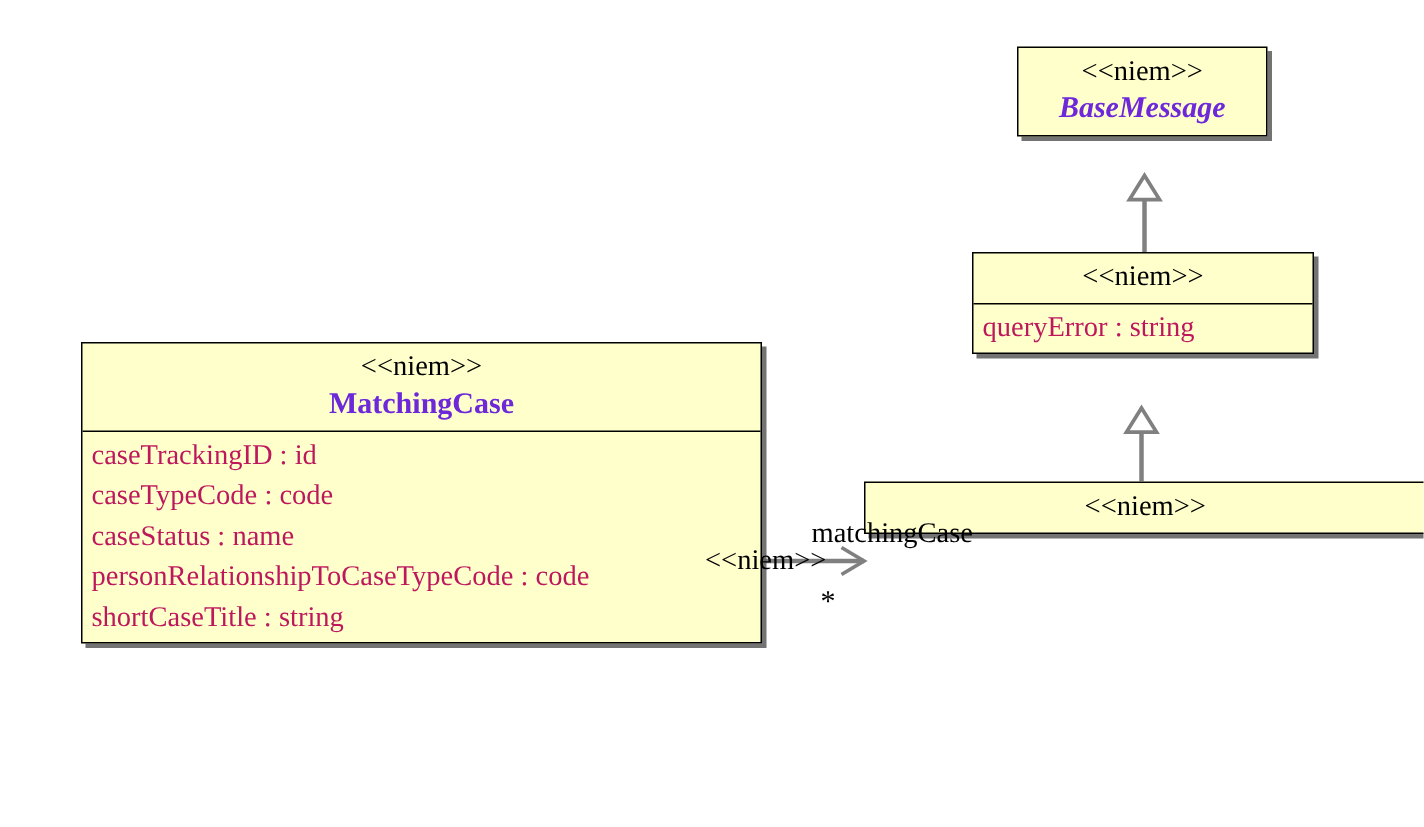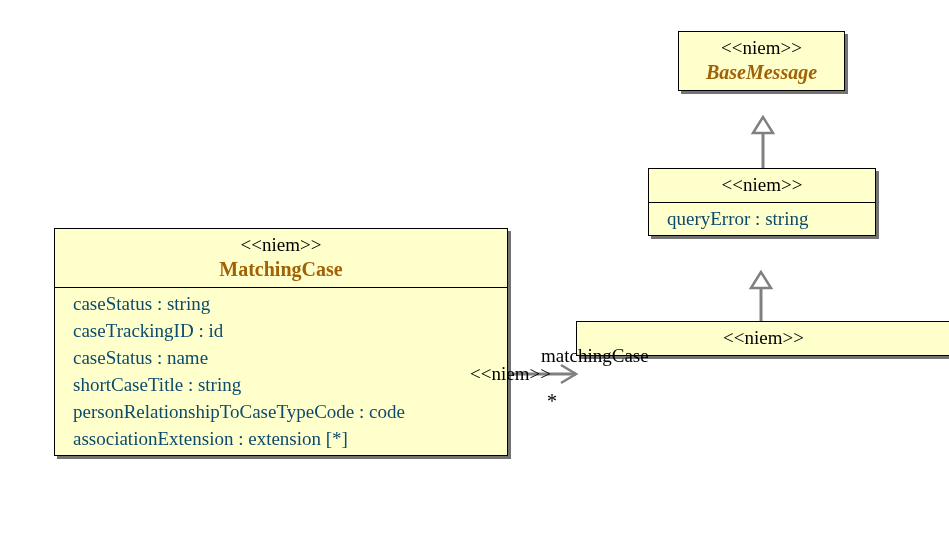--- a/index.html
+++ b/index.html
@@ -34,36 +34,36 @@
     font-size: 19px;
     line-height: 24px;
     color: #000000;
     white-space: nowrap;
   }
   .classname {
     display: block;
     font-size: 20px;
     line-height: 25px;
     font-weight: bold;
-    color: #a16207;
+    color: #6d28d9;
     white-space: nowrap;
   }
   .classname.abstract {
     font-style: italic;
   }
   .uml-attrs {
     border-top: 1px solid #000000;
     padding: 2px 0 3px 0;
   }
   .attr {
     display: block;
     font-size: 19px;
     line-height: 27px;
-    color: #0c4a6e;
-    padding-left: 18px;
+    color: #be185d;
+    padding-left: 6px;
     white-space: nowrap;
   }
 
   
   .edge-layer {
     position: absolute;
     left: 0;
     top: 0;
     width: 949px;
     height: 551px;
@@ -126,26 +126,25 @@
       <span class="stereotype">&lt;&lt;niem&gt;&gt;</span>
     </div>
   </div>
 
   <div class="uml-class" style="left:44px; top:228px; width:454px;">
     <div class="uml-header">
       <span class="stereotype">&lt;&lt;niem&gt;&gt;</span>
       <span class="classname">MatchingCase</span>
     </div>
     <div class="uml-attrs">
-      <span class="attr">caseStatus : string</span>
       <span class="attr">caseTrackingID : id</span>
+      <span class="attr">caseTypeCode : code</span>
       <span class="attr">caseStatus : name</span>
+      <span class="attr">personRelationshipToCaseTypeCode : code</span>
       <span class="attr">shortCaseTitle : string</span>
-      <span class="attr">personRelationshipToCaseTypeCode : code</span>
-      <span class="attr">associationExtension : extension [*]</span>
     </div>
   </div>
 
   <span class="edge-label" style="left:460px; top:363px;">&lt;&lt;niem&gt;&gt;</span>
   <span class="edge-label" style="left:531px; top:345px;">matchingCase</span>
   <span class="edge-label mult" style="left:537px; top:390px;">*</span>
 
 </div>
 
 </body></html>

